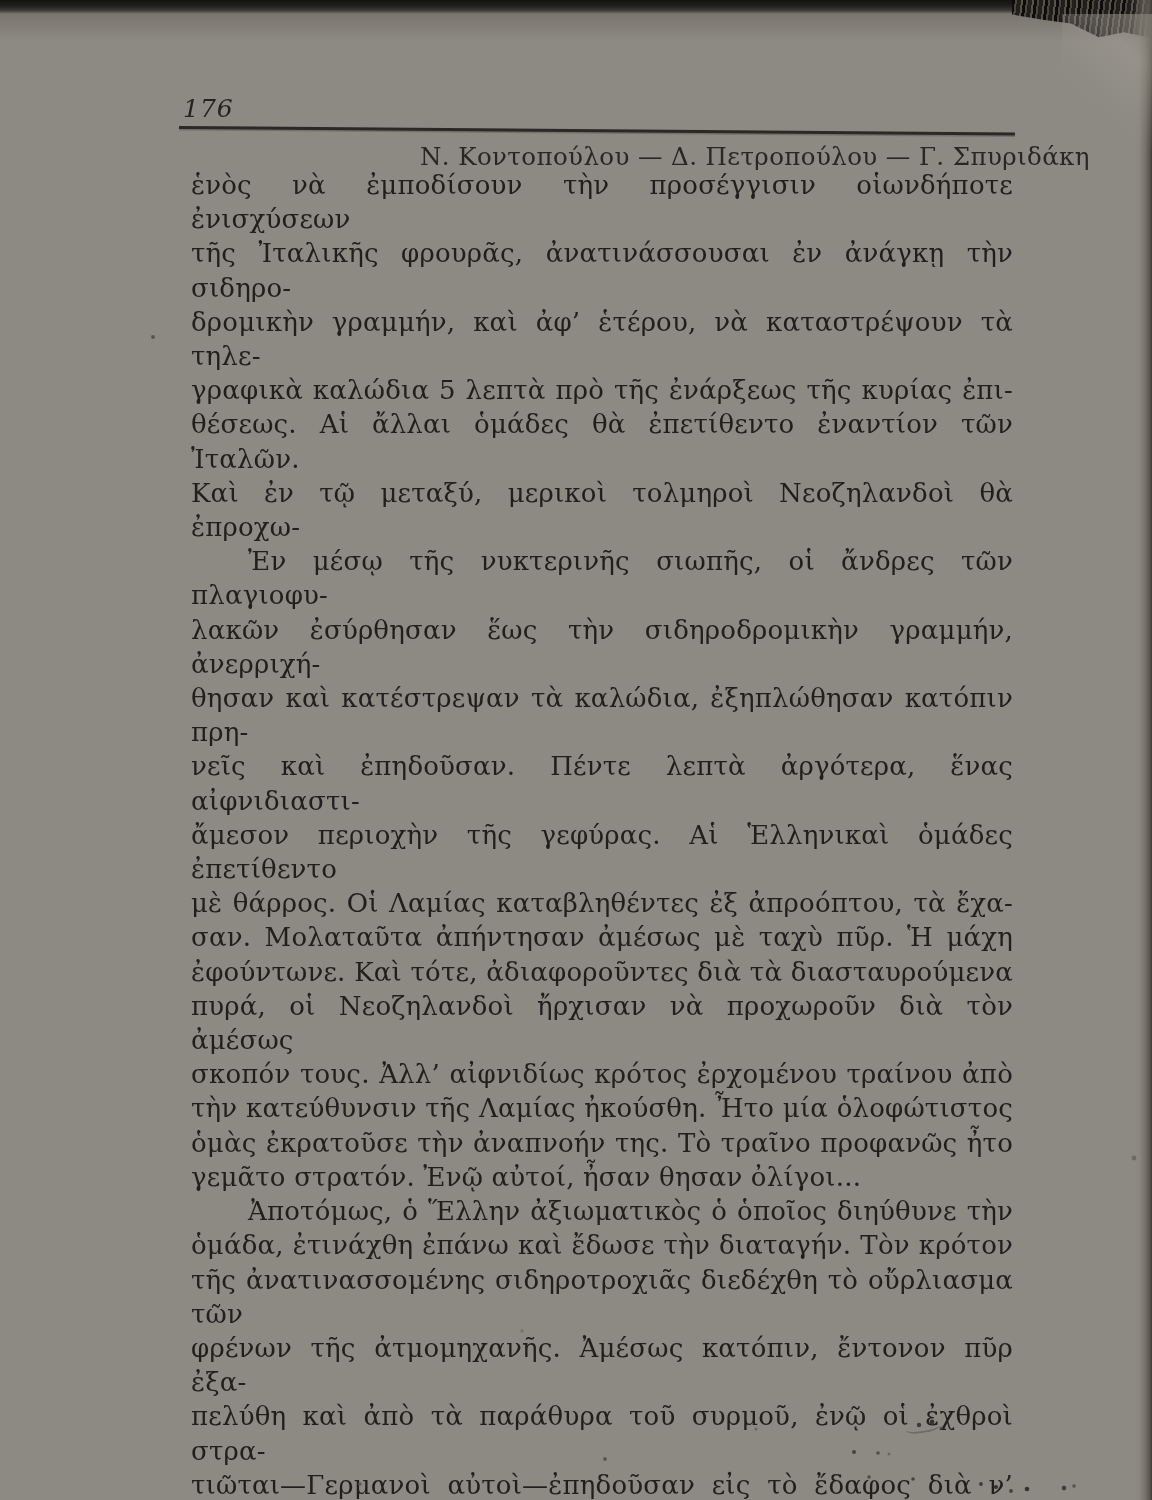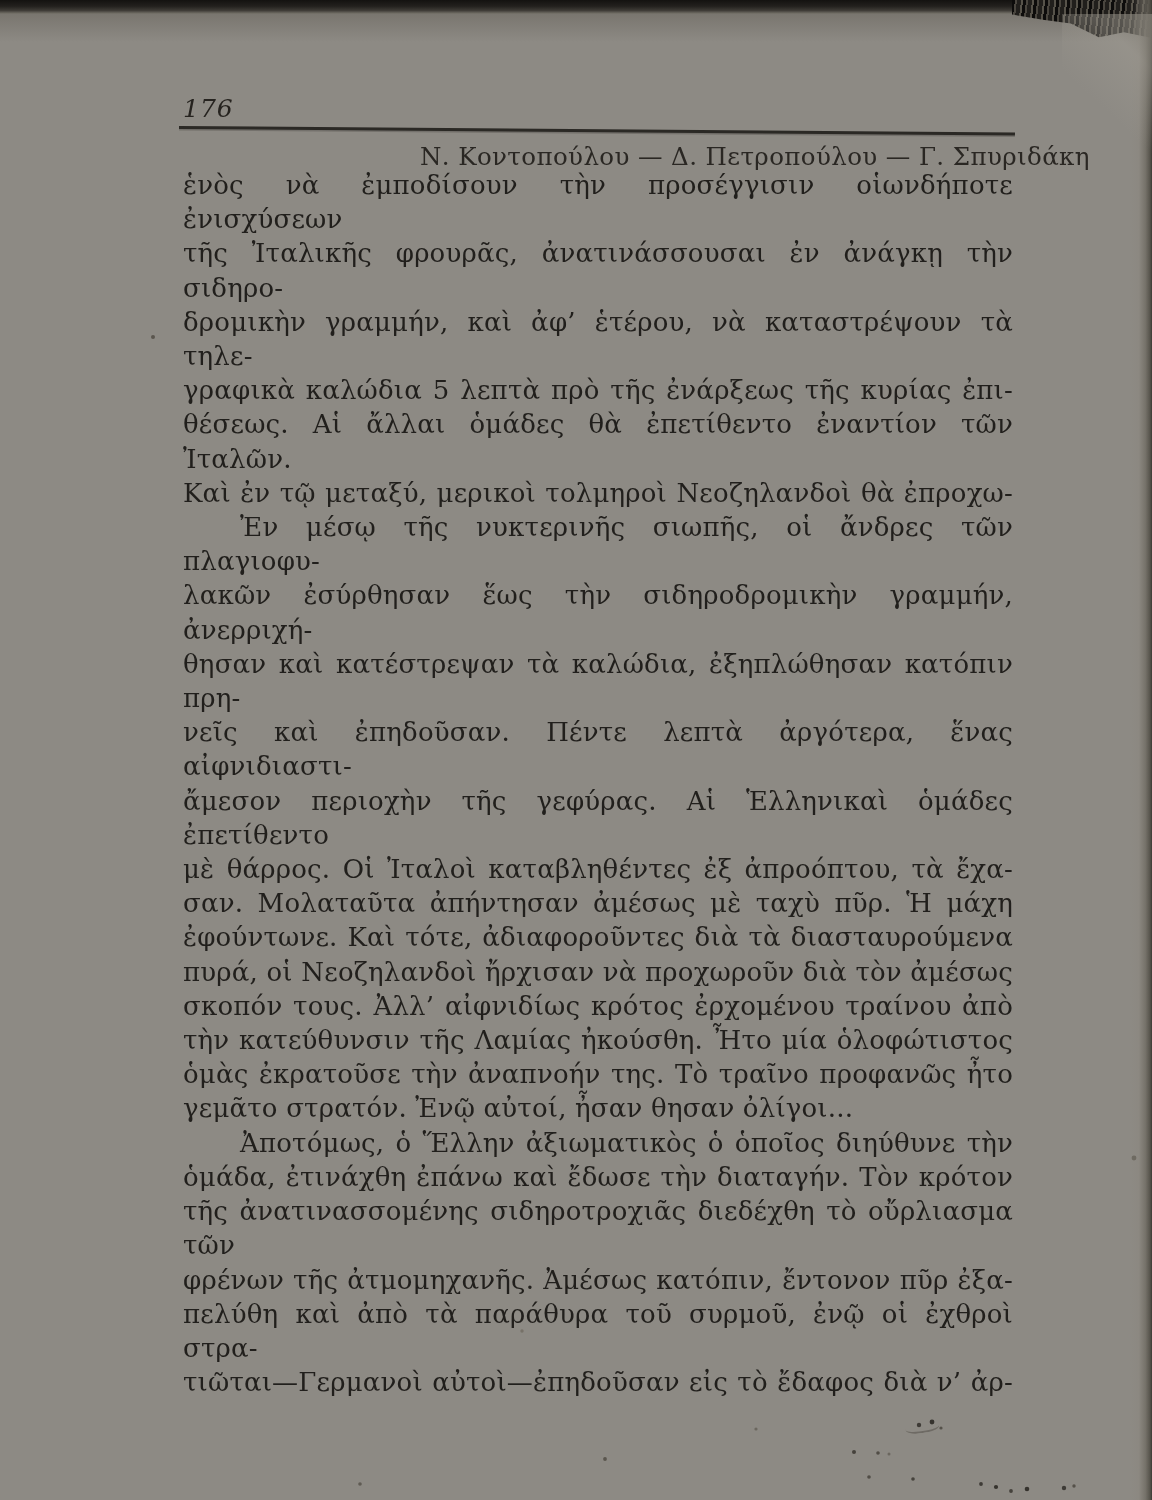--- a/index.html
+++ b/index.html
@@ -73,20 +73,21 @@
   
   .body-text {
     position: absolute; left: 183px; top: 168px; width: 830px;
     font-size: 26px; line-height: 34.2px; color: #211f1c;
     letter-spacing: 0.2px;
   }
   .body-text .line {
     text-align: justify;
     text-align-last: justify;
     white-space: normal;
+    margin-left: 8px;
   }
   .body-text .line.para-end { text-align-last: left; }
   .body-text .line.indent { text-indent: 57px; }
   
   .speckles {
     position: absolute; top: 0; left: 0; width: 2px; height: 2px;
     background: transparent; border-radius: 50%;
     box-shadow:
       918px 1424px 0 1.2px #3e3b36,
       931px 1421px 0 1.4px #36332e,
@@ -138,21 +139,21 @@
       <div class="line">τῆς Ἰταλικῆς φρουρᾶς, ἀνατινάσσουσαι ἐν ἀνάγκῃ τὴν σιδηρο-</div>
       <div class="line">δρομικὴν γραμμήν, καὶ ἀφ’ ἑτέρου, νὰ καταστρέψουν τὰ τηλε-</div>
       <div class="line">γραφικὰ καλώδια 5 λεπτὰ πρὸ τῆς ἐνάρξεως τῆς κυρίας ἐπι-</div>
       <div class="line">θέσεως. Αἱ ἄλλαι ὁμάδες θὰ ἐπετίθεντο ἐναντίον τῶν Ἰταλῶν.</div>
       <div class="line">Καὶ ἐν τῷ μεταξύ, μερικοὶ τολμηροὶ Νεοζηλανδοὶ θὰ ἐπροχω-</div>
       <div class="line indent">Ἐν μέσῳ τῆς νυκτερινῆς σιωπῆς, οἱ ἄνδρες τῶν πλαγιοφυ-</div>
       <div class="line">λακῶν ἐσύρθησαν ἕως τὴν σιδηροδρομικὴν γραμμήν, ἀνερριχή-</div>
       <div class="line">θησαν καὶ κατέστρεψαν τὰ καλώδια, ἐξηπλώθησαν κατόπιν πρη-</div>
       <div class="line">νεῖς καὶ ἐπηδοῦσαν. Πέντε λεπτὰ ἀργότερα, ἕνας αἰφνιδιαστι-</div>
       <div class="line">ἄμεσον περιοχὴν τῆς γεφύρας. Αἱ Ἑλληνικαὶ ὁμάδες ἐπετίθεντο</div>
-      <div class="line">μὲ θάρρος. Οἱ Ἰταλοὶ καταβληθέντες ἐξ ἀπροόπτου, τὰ ἔχα-</div>
+      <div class="line">μὲ θάρρος. Οἱ Λαμίας καταβληθέντες ἐξ ἀπροόπτου, τὰ ἔχα-</div>
       <div class="line">σαν. Μολαταῦτα ἀπήντησαν ἀμέσως μὲ ταχὺ πῦρ. Ἡ μάχη</div>
       <div class="line">ἐφούντωνε. Καὶ τότε, ἀδιαφοροῦντες διὰ τὰ διασταυρούμενα</div>
       <div class="line">πυρά, οἱ Νεοζηλανδοὶ ἤρχισαν νὰ προχωροῦν διὰ τὸν ἀμέσως</div>
       <div class="line">σκοπόν τους. Ἀλλ’ αἰφνιδίως κρότος ἐρχομένου τραίνου ἀπὸ</div>
       <div class="line">τὴν κατεύθυνσιν τῆς Λαμίας ἠκούσθη. Ἦτο μία ὁλοφώτιστος</div>
       <div class="line">ὁμὰς ἐκρατοῦσε τὴν ἀναπνοήν της. Τὸ τραῖνο προφανῶς ἦτο</div>
       <div class="line para-end">γεμᾶτο στρατόν. Ἐνῷ αὐτοί, ἦσαν θησαν ὀλίγοι...</div>
       <div class="line indent">Ἀποτόμως, ὁ Ἕλλην ἀξιωματικὸς ὁ ὁποῖος διηύθυνε τὴν</div>
       <div class="line">ὁμάδα, ἐτινάχθη ἐπάνω καὶ ἔδωσε τὴν διαταγήν. Τὸν κρότον</div>
       <div class="line">τῆς ἀνατινασσομένης σιδηροτροχιᾶς διεδέχθη τὸ οὔρλιασμα τῶν</div>

